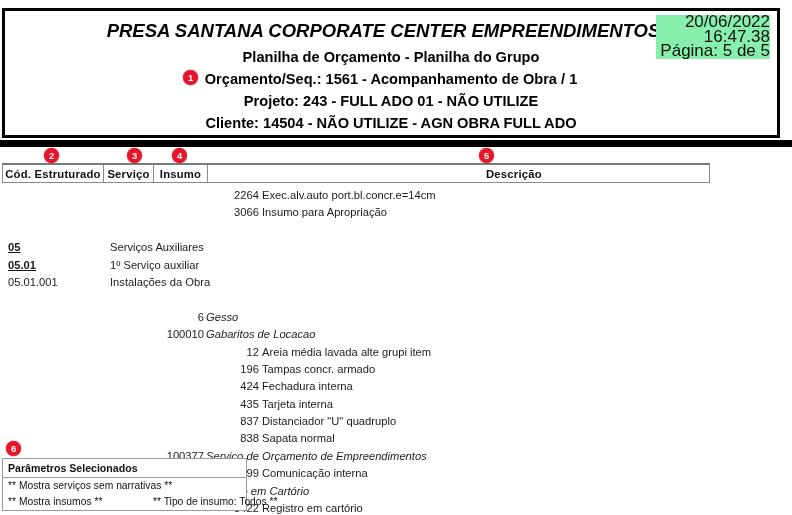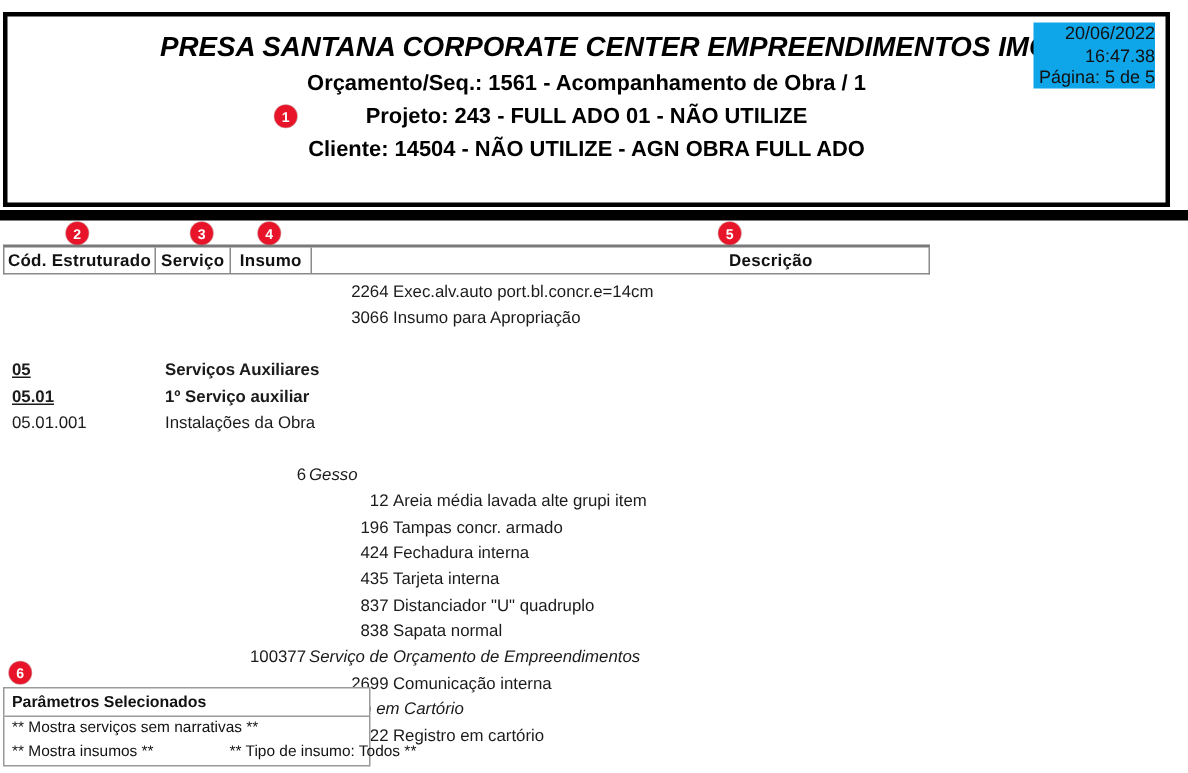--- a/index.html
+++ b/index.html
@@ -53,44 +53,44 @@
     margin-top: 6px;
     color: #000;
   }
   .hdr-line.l1 { margin-top: 7px; }
 
   #header-meta {
     position: absolute;
     right: 7px;
     top: 4px;
     text-align: right;
-    font-size: 12px;
+    font-size: 17px;
     line-height: 14.6px;
     color: #111;
-    background: #0ea5e9;
+    background: #86efac;
     padding-left: 4px;
   }
   #header-meta div { white-space: nowrap; }
 
   
   #header-rule {
     position: absolute;
     left: 0px;
     top: 140px;
     width: 792px;
     height: 7px;
     background: #000000;
   }
 
   
   #table-head {
     position: absolute;
     left: 2px;
     top: 163px;
-    width: 618px;
+    width: 708px;
     height: 20px;
     box-sizing: border-box;
     border: 1px solid #8a8a8a;
     border-top: 2px solid #7a7a7a;
     display: flex;
     background: #ffffff;
   }
   #table-head .th {
     box-sizing: border-box;
     border-right: 1px solid #8a8a8a;
@@ -142,21 +142,21 @@
     top: 0;
     width: 89px;
     text-align: right;
   }
   .cell-desc {
     position: absolute;
     top: 0;
     text-align: left;
   }
   
-  .lvl-grupo   .cell-desc { left: 110px; font-weight: bold; }
+  .lvl-grupo   .cell-desc { left: 110px; font-weight: normal; }
   .lvl-grupo   .cell-cod  { font-weight: bold; text-decoration: underline; }
   .lvl-item    .cell-desc { left: 110px; }
   .lvl-serv    .cell-desc { left: 206px; font-style: italic; }
   .lvl-ins     .cell-desc { left: 262px; }
 
   
   #params-box {
     position: absolute;
     left: 2px;
     top: 458px;
@@ -201,20 +201,21 @@
     z-index: 40;
     box-shadow: 0 0 0 0.5px rgba(160,0,10,.45);
   }
 </style>
 </head>
 <body>
 
 <div id="report-header">
   <div id="header-titles">
     <div class="hdr-company">PRESA SANTANA CORPORATE CENTER EMPREENDIMENTOS IMC</div>
+    <div class="hdr-line l1">Planilha de Orçamento - Planilha do Grupo</div>
     <div class="hdr-line">Orçamento/Seq.: 1561 - Acompanhamento de Obra / 1</div>
     <div class="hdr-line">Projeto: 243 - FULL ADO 01 - NÃO UTILIZE</div>
     <div class="hdr-line">Cliente: 14504 - NÃO UTILIZE - AGN OBRA FULL ADO</div>
   </div>
   <div id="header-meta">
     <div>20/06/2022</div>
     <div>16:47.38</div>
     <div>Página: 5 de 5</div>
   </div>
 </div>
@@ -248,20 +249,24 @@
     </div>
     <div class="row lvl-item">
       <div class="cell-cod">05.01.001</div>
       <div class="cell-desc">Instalações da Obra</div>
     </div>
     <div class="row lvl-spacer"></div>
     <div class="row lvl-serv">
       <div class="cell-serv">6</div>
       <div class="cell-desc">Gesso</div>
     </div>
+    <div class="row lvl-serv">
+      <div class="cell-serv">100010</div>
+      <div class="cell-desc">Gabaritos de Locacao</div>
+    </div>
     <div class="row lvl-ins">
       <div class="cell-ins">12</div>
       <div class="cell-desc">Areia média lavada alte grupi item</div>
     </div>
     <div class="row lvl-ins">
       <div class="cell-ins">196</div>
       <div class="cell-desc">Tampas concr. armado</div>
     </div>
     <div class="row lvl-ins">
       <div class="cell-ins">424</div>

